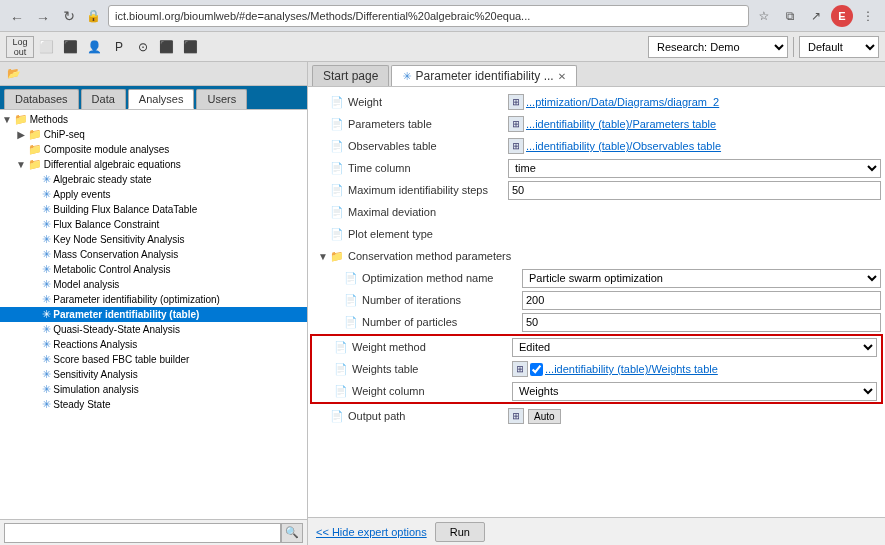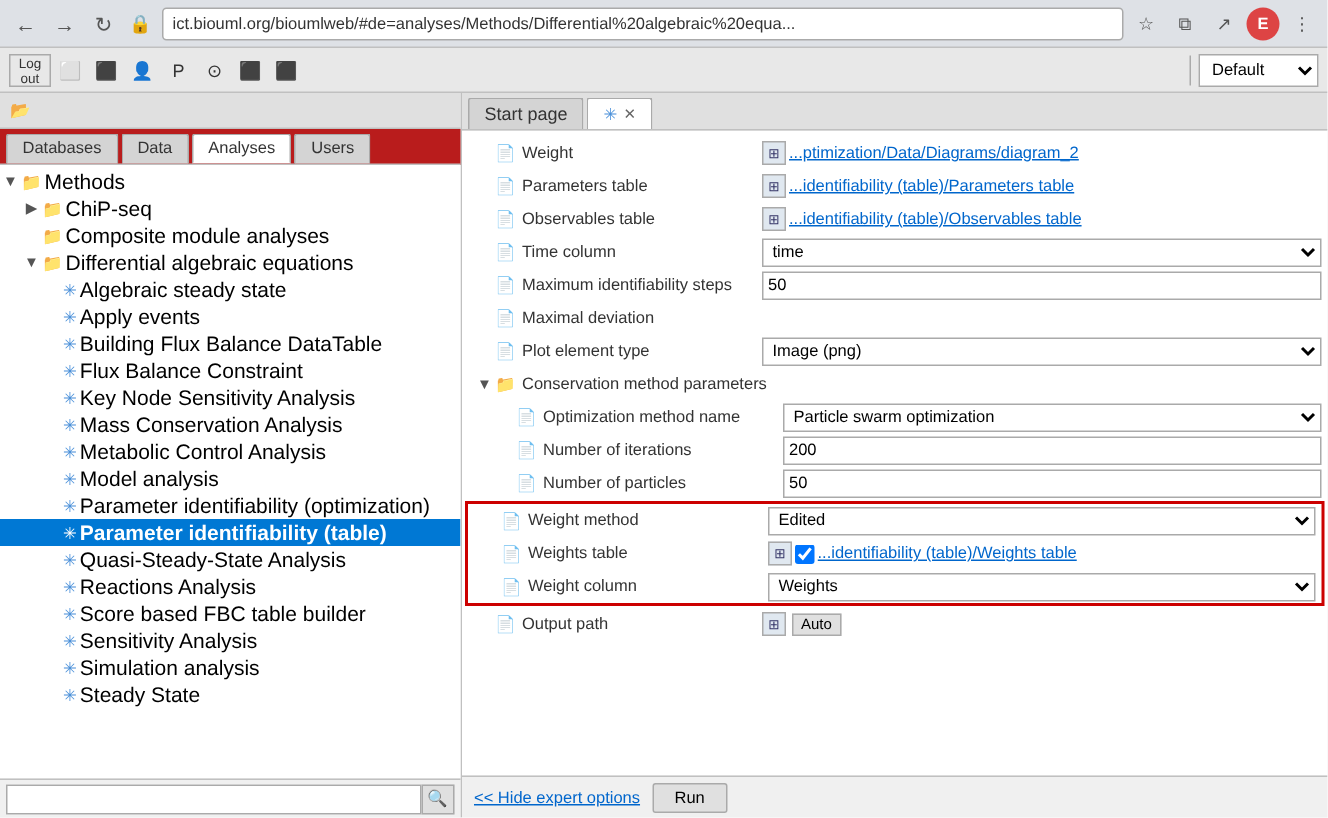--- a/index.html
+++ b/index.html
@@ -26,33 +26,33 @@
 
     
     .main { display: flex; height: calc(545px - 62px); }
 
     
     .left-panel { width: 308px; min-width: 308px; display: flex; flex-direction: column; border-right: 1px solid #c0c0c0; background: #f5f5f5; }
     .panel-toolbar { height: 24px; background: #e0e0e0; border-bottom: 1px solid #c0c0c0; display: flex; align-items: center; padding: 0 4px; }
     .panel-toolbar-icon { width: 20px; height: 20px; font-size: 11px; color: #555; display: flex; align-items: center; justify-content: center; }
     
     
-    .tabs-row { display: flex; background: #b91c1c; border-bottom: 1px solid #c0c0c0; padding: 3px 4px 0; gap: 2px; }
+    .tabs-row { display: flex; background: #0369a1; border-bottom: 1px solid #c0c0c0; padding: 3px 4px 0; gap: 2px; }
     .tab { padding: 3px 10px; border: 1px solid #aaa; border-bottom: none; background: #d4d4d4; cursor: pointer; font-size: 11px; color: #333; border-radius: 2px 2px 0 0; }
     .tab.active { background: white; border-bottom: 1px solid white; z-index: 1; }
 
     
     .tree-container { flex: 1; overflow-y: auto; overflow-x: hidden; background: white; padding: 2px 0; }
     .tree-item { display: flex; align-items: center; padding: 1px 2px 1px 0; cursor: pointer; white-space: nowrap; }
     .tree-item.selected { background: #0078d4; color: white; }
     .tree-item.selected .tree-icon { color: white; }
     .tree-indent { display: inline-block; }
     .tree-expand { width: 14px; text-align: center; cursor: pointer; color: #555; font-size: 10px; }
     .tree-icon { margin-right: 2px; font-size: 11px; }
-    .tree-label { font-size: 14px; }
+    .tree-label { font-size: 10px; }
 
     
     .search-bar { height: 26px; border-top: 1px solid #c0c0c0; display: flex; align-items: center; padding: 2px 4px; background: #f0f0f0; }
     .search-input { flex: 1; height: 20px; border: 1px solid #aaa; padding: 0 4px; font-size: 11px; }
     .search-btn { width: 22px; height: 20px; border: 1px solid #aaa; background: #e0e0e0; cursor: pointer; display: flex; align-items: center; justify-content: center; font-size: 11px; }
 
     
     .right-panel { flex: 1; display: flex; flex-direction: column; background: white; }
     .right-tabs { display: flex; background: #e0e0e0; border-bottom: 1px solid #c0c0c0; padding: 3px 4px 0; gap: 2px; }
     .right-tab { padding: 3px 10px; border: 1px solid #aaa; border-bottom: none; background: #d4d4d4; cursor: pointer; font-size: 11px; color: #333; border-radius: 2px 2px 0 0; display: flex; align-items: center; gap: 4px; }
@@ -109,20 +109,23 @@
     <button class="toolbar-icon" style="font-size:9px;border:1px solid #aaa;width:28px;height:22px;">Log<br>out</button>
     <button class="toolbar-icon">⬜</button>
     <button class="toolbar-icon">⬛</button>
     <button class="toolbar-icon">👤</button>
     <button class="toolbar-icon">P</button>
     <button class="toolbar-icon">⊙</button>
     <button class="toolbar-icon">⬛</button>
     <button class="toolbar-icon">⬛</button>
   </div>
   <div style="flex:1"></div>
+  <select class="research-select">
+    <option>Research: Demo</option>
+  </select>
   <div class="toolbar-divider"></div>
   <select class="default-select">
     <option>Default</option>
   </select>
 </div>
 
 <div class="main">
 
   <div class="left-panel">
     <div class="panel-toolbar">
@@ -266,20 +269,21 @@
   </div>
 
   <div class="right-panel">
 
     <div class="right-tabs">
       <div class="right-tab">
         <span>Start page</span>
       </div>
       <div class="right-tab active">
         <span class="right-tab-icon">✳</span>
+        <span>Parameter identifiability ...</span>
         <span class="right-tab-close">✕</span>
       </div>
     </div>
 
     <div class="form-area" id="form-area">
     <div class="form-row">
           <span style="display: inline-block; width: 4px;"></span>
           <span class="row-expand"> </span>
           <span class="row-icon" style="color: rgb(136, 136, 136);">📄</span>
           <span class="row-label">Weight</span>
@@ -330,23 +334,20 @@
           <span style="display: inline-block; width: 4px;"></span>
           <span class="row-expand"> </span>
           <span class="row-icon" style="color: rgb(136, 136, 136);">📄</span>
           <span class="row-label">Maximal deviation</span>
         </div>
         <div class="form-row">
           <span style="display: inline-block; width: 4px;"></span>
           <span class="row-expand"> </span>
           <span class="row-icon" style="color: rgb(136, 136, 136);">📄</span>
           <span class="row-label">Plot element type</span>
-          <div class="row-value">
-            <select class="row-select"><option>Image (png)</option></select>
-          </div>
         </div>
         <div class="form-row">
           <span style="display: inline-block; width: 4px;"></span>
           <span class="row-expand">▼</span>
           <span class="row-icon" style="color: rgb(232, 184, 75);">📁</span>
           <span class="row-label">Conservation method parameters</span>
           <div class="row-value"></div>
         </div>
         <div class="form-row">
           <span style="display: inline-block; width: 18px;"></span>

